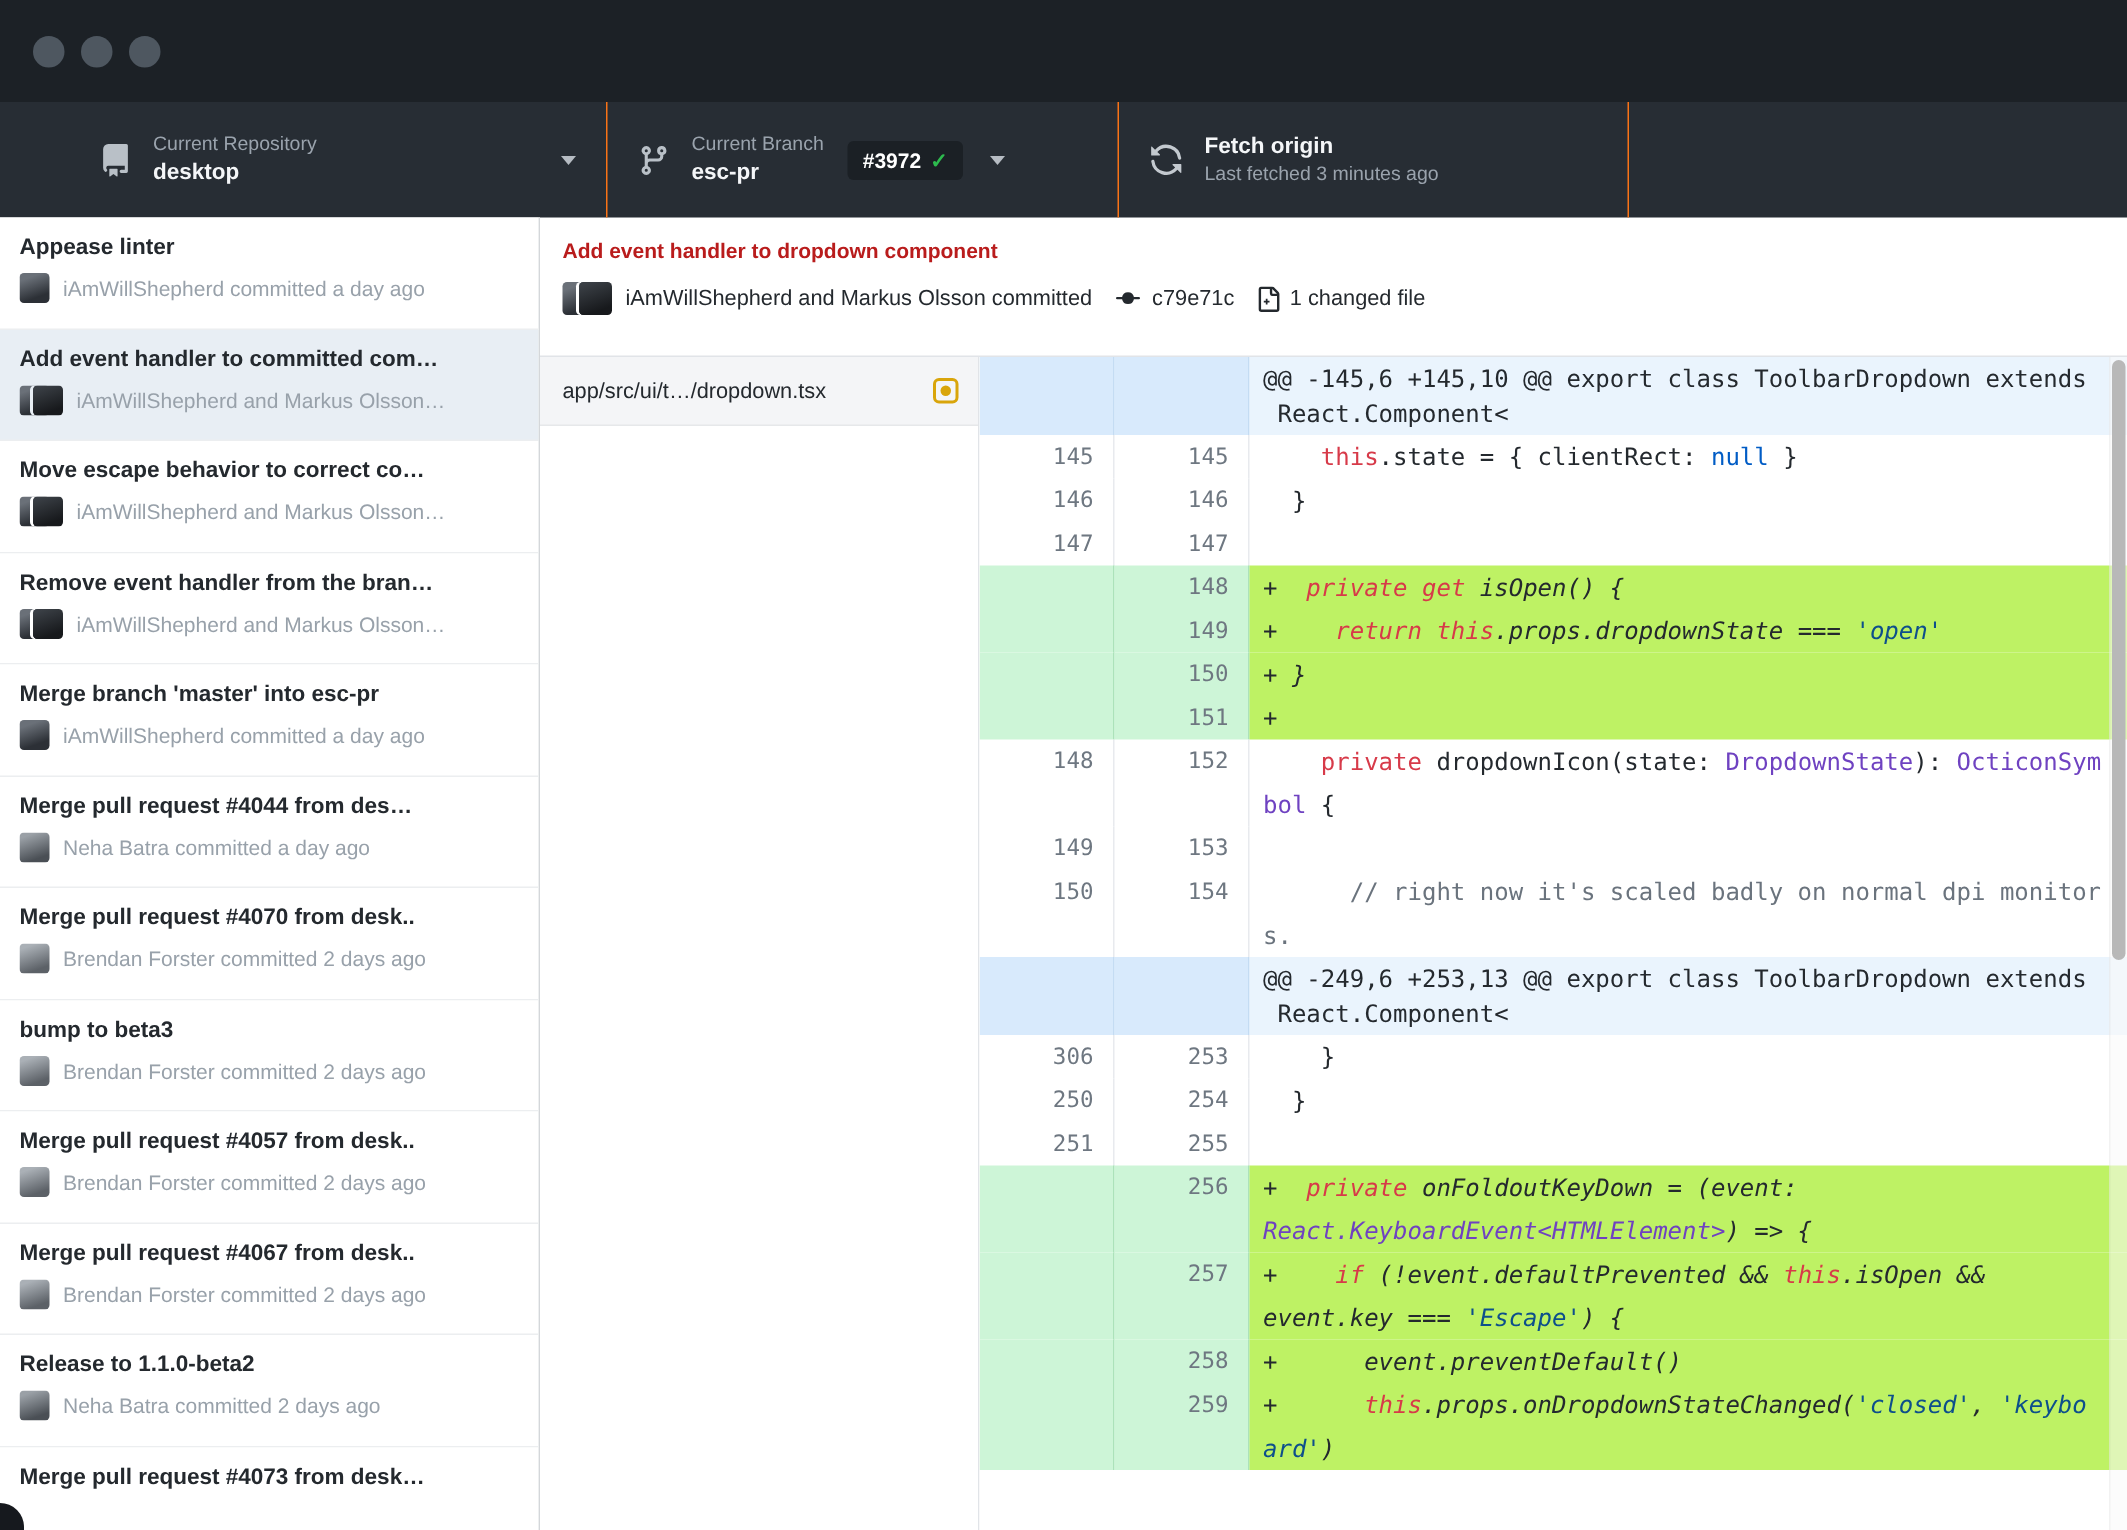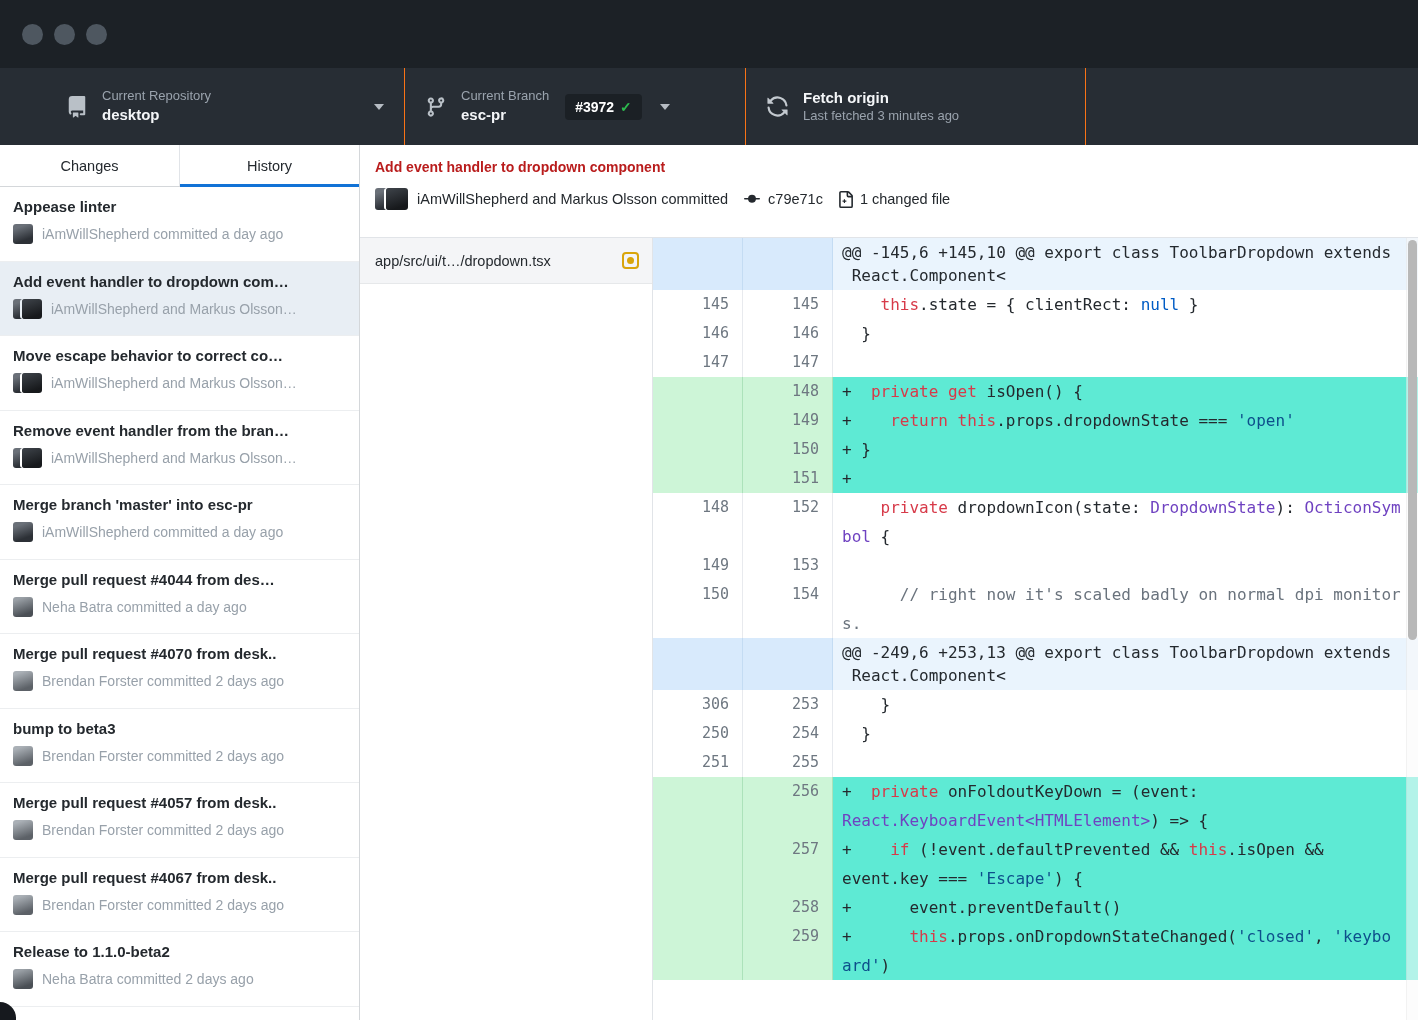--- a/index.html
+++ b/index.html
@@ -68,21 +68,21 @@
   .file-name { flex:1; white-space:nowrap; overflow:hidden; }
   .status-modified { width:17px; height:17px; flex:none; border:2px solid #d9a50b; border-radius:4px; position:relative; margin-left:8px; }
   .status-modified::after { content:""; position:absolute; left:50%; top:50%; width:7px; height:7px; margin:-3.5px 0 0 -3.5px; border-radius:50%; background:#d9a50b; }
   
   .diff-panel { flex:1; min-width:0; position:relative; overflow:hidden; font-family:"DejaVu Sans Mono", monospace; background:#fff; }
   .diff-row { display:flex; align-items:stretch; }
   .dc { }
   .num { width:90px; flex:none; text-align:right; padding-right:13px; font-size:15px; line-height:29px; color:#6e7781; border-right:1px solid #e8eaee; }
   .code { flex:1; min-width:0; font-size:16px; line-height:29px; white-space:pre-wrap; overflow-wrap:anywhere; padding-left:9px; color:#24292e; }
   .diff-row.add .num { background:#cdf5d7; border-right-color:#ace2ba; }
-  .diff-row.add .code { background:#5eead4; }
+  .diff-row.add .code { background:#bef264;font-style:italic; }
   .diff-row.hunk .num { background:#d8eafc; border-right-color:#c4dcf3; }
   .diff-row.hunk .code { background:#eaf4fd; }
   .diff-row.hunk .num, .diff-row.hunk .code { line-height:23px; padding-top:3px; padding-bottom:3px; }
   .sx-k { color:#d73a49; }
   .sx-b { color:#005cc5; }
   .sx-p { color:#6f42c1; }
   .sx-s { color:#0d4f8b; }
   .sx-c { color:#6a737d; }
   
   .scroll-track { position:absolute; top:0; right:0; width:12px; height:100%; background:rgba(250,250,250,.55); border-left:1px solid rgba(0,0,0,.04); }
@@ -141,40 +141,32 @@
       <span class="tb-label">Last fetched 3 minutes ago</span>
     </span>
   </div>
 
   <div class="tb-sec tb-rest"></div>
 </div>
 
 <div class="content">
 
   <div class="sidebar">
-    <div class="tabs">
-      <div class="tab">
-          <span>Changes</span>
-        </div>
-      <div class="tab active">
-          <span>History</span>
-        </div>
-    </div>
     <div class="commit-list">
         <div class="commit-item">
           <div class="c-title">Appease linter</div>
           <div class="c-meta">
             <span class="avs">
               <span class="av av-will"></span>
             </span>
             <span>iAmWillShepherd committed a day ago</span>
           </div>
         </div>
         <div class="commit-item selected">
-          <div class="c-title">Add event handler to dropdown com…</div>
+          <div class="c-title">Add event handler to committed com…</div>
           <div class="c-meta">
             <span class="avs">
               <span class="av av-will"></span>
               <span class="av av-markus av-2"></span>
             </span>
             <span>iAmWillShepherd and Markus Olsson…</span>
           </div>
         </div>
         <div class="commit-item">
           <div class="c-title">Move escape behavior to correct co…</div>

